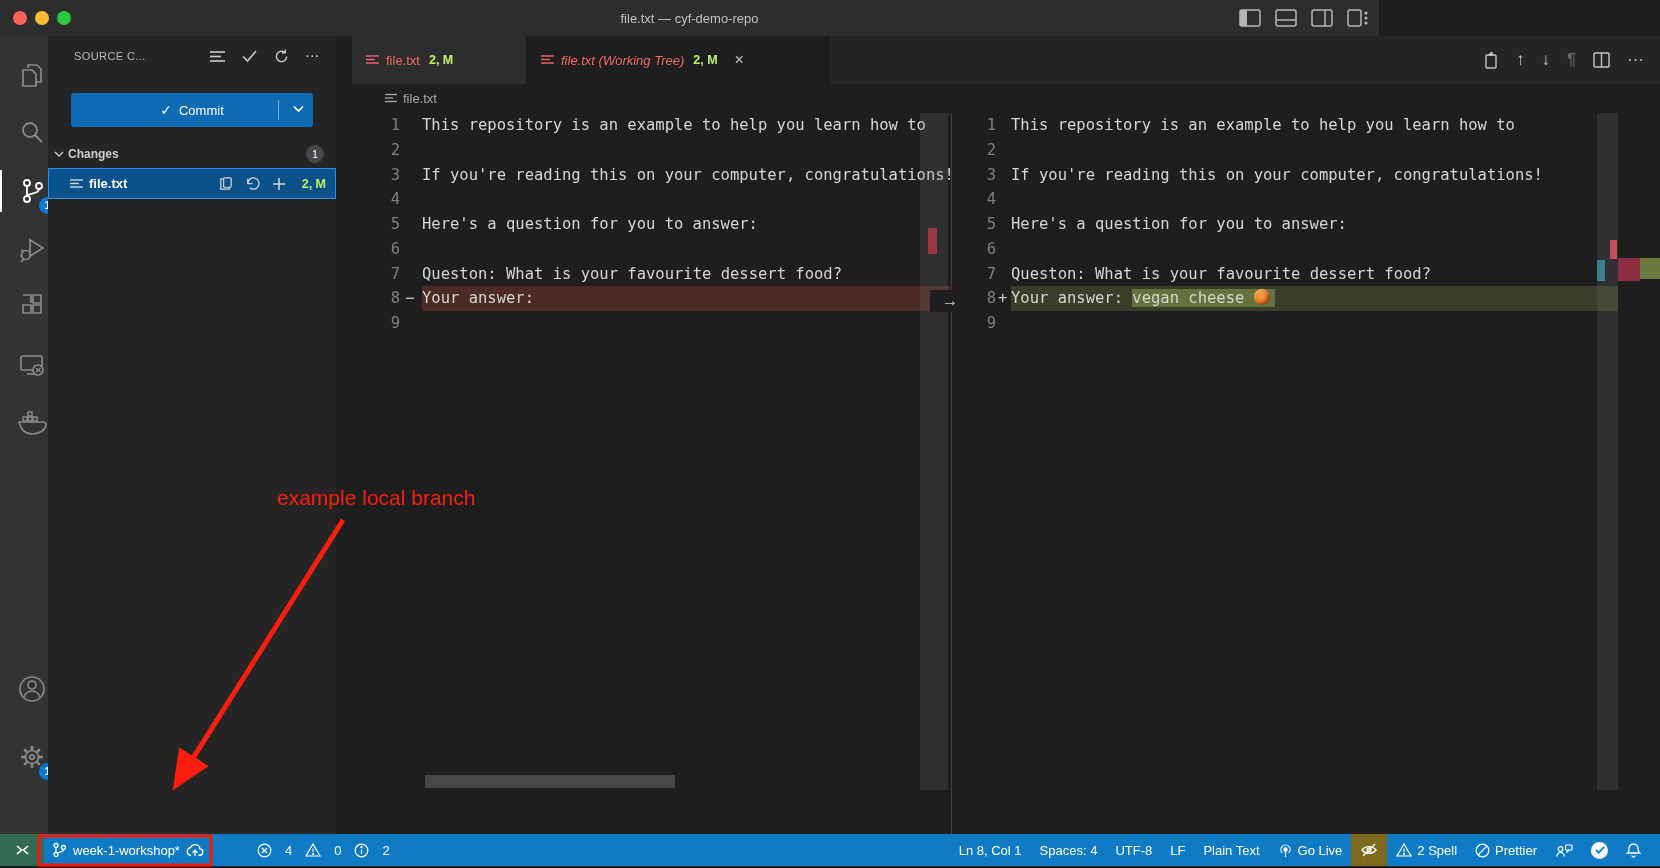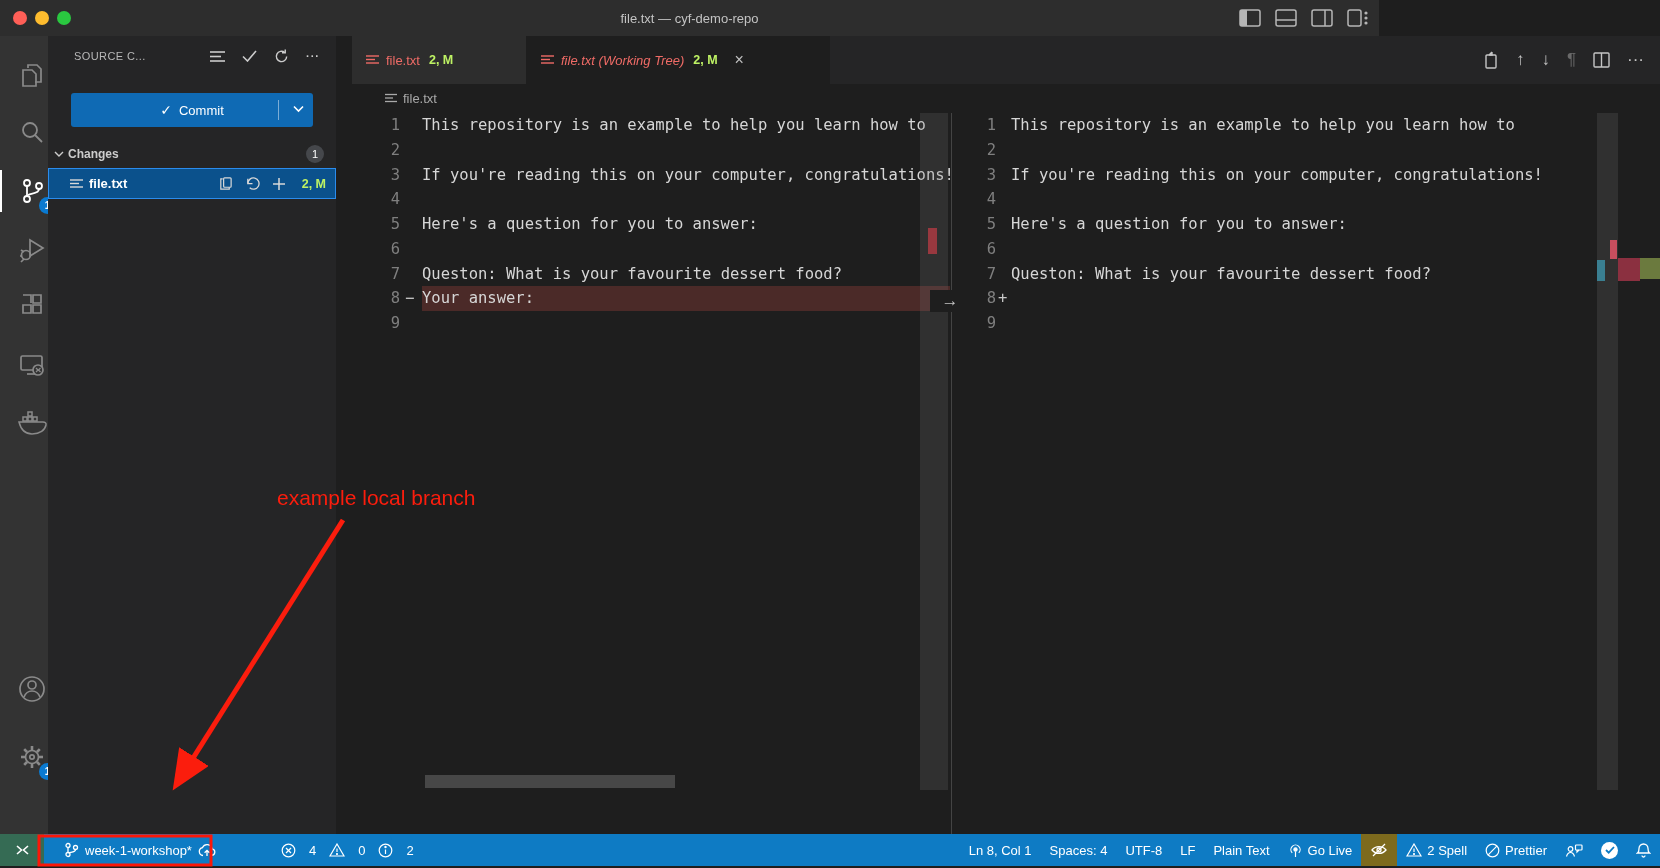--- a/index.html
+++ b/index.html
@@ -83,24 +83,24 @@
   .vstrip{position:absolute;top:0;height:677px;background:rgba(121,121,121,.20);}
   .vstrip.lstrip{left:568px;width:28px;}
   .vstrip.rstrip{left:1245px;width:21px;}
   .ovmark{position:absolute;z-index:2;}
   .hscroll{position:absolute;left:73px;top:662px;width:250px;height:13px;background:rgba(121,121,121,.45);}
   
   .statusbar{position:absolute;left:0;top:834px;width:1660px;height:32px;background:#0e7bc4;color:#ffffff;
     display:flex;align-items:center;font-size:13px;}
   .sb-item{display:flex;align-items:center;gap:5px;padding:0 9px;height:32px;cursor:pointer;}
   .remote{width:44px;background:#356b54;justify-content:center;padding:0;}
-  .branch-item{padding:0 20px;gap:6px;}
+  .branch-item{padding:0 8px;gap:6px;}
   .problems{margin-left:36px;gap:6px;}
   .problems span{margin-right:7px;}
-  .sb-right{margin-left:auto;display:flex;align-items:center;}
+  .sb-right{margin-left:auto;display:flex;align-items:center;padding-right:10px;}
   .sb-item.eye-off{background:#7d6a1d;}
   .chk-circle{width:17px;height:17px;border-radius:50%;background:#ffffff;display:flex;align-items:center;justify-content:center;color:#0e7bc4;}
   
   .anno{position:absolute;left:0;top:0;width:1660px;height:868px;pointer-events:none;z-index:9;}
   .anno-label{position:absolute;left:277px;top:486px;font-size:21px;color:#fb1d0d;z-index:9;pointer-events:none;}
   svg.icon{display:block;}
 </style>
 </head>
 <body>
 
@@ -377,21 +377,21 @@
       </div>
 
       <div class="pane right">
         <div class="eline"><span class="ln">1</span><span class="sign"></span><span class="code">This repository is an example to help you learn how to</span></div>
         <div class="eline"><span class="ln">2</span><span class="sign"></span><span class="code"></span></div>
         <div class="eline"><span class="ln">3</span><span class="sign"></span><span class="code">If you're reading this on your computer, congratulations!</span></div>
         <div class="eline"><span class="ln">4</span><span class="sign"></span><span class="code"></span></div>
         <div class="eline"><span class="ln">5</span><span class="sign"></span><span class="code">Here's a question for you to answer:</span></div>
         <div class="eline"><span class="ln">6</span><span class="sign"></span><span class="code"></span></div>
         <div class="eline"><span class="ln">7</span><span class="sign"></span><span class="code"><span class="sq">Queston</span><span>: What is your </span><span class="sq">favourite</span><span> dessert food?</span></span></div>
-        <div class="eline"><span class="ln">8</span><span class="sign">+</span></div>
+        <div class="eline"><span class="ln">8</span><span class="sign">+</span><span class="code add-bg"><span>Your answer: </span><span class="hl"><span>vegan cheese </span><span class="emoji"></span></span></span></div>
         <div class="eline"><span class="ln">9</span><span class="sign"></span><span class="code"></span></div>
       </div>
 
       <div class="diff-arrow">→</div>
 
       <div class="vstrip lstrip"></div>
       <div class="ovmark" style="left:576px;top:115px;width:9px;height:26px;background:#98383f;"></div>
 
       <div class="vstrip rstrip"></div>
       <div class="ovmark" style="left:1258px;top:127px;width:7px;height:19px;background:#c74e5e;"></div>

